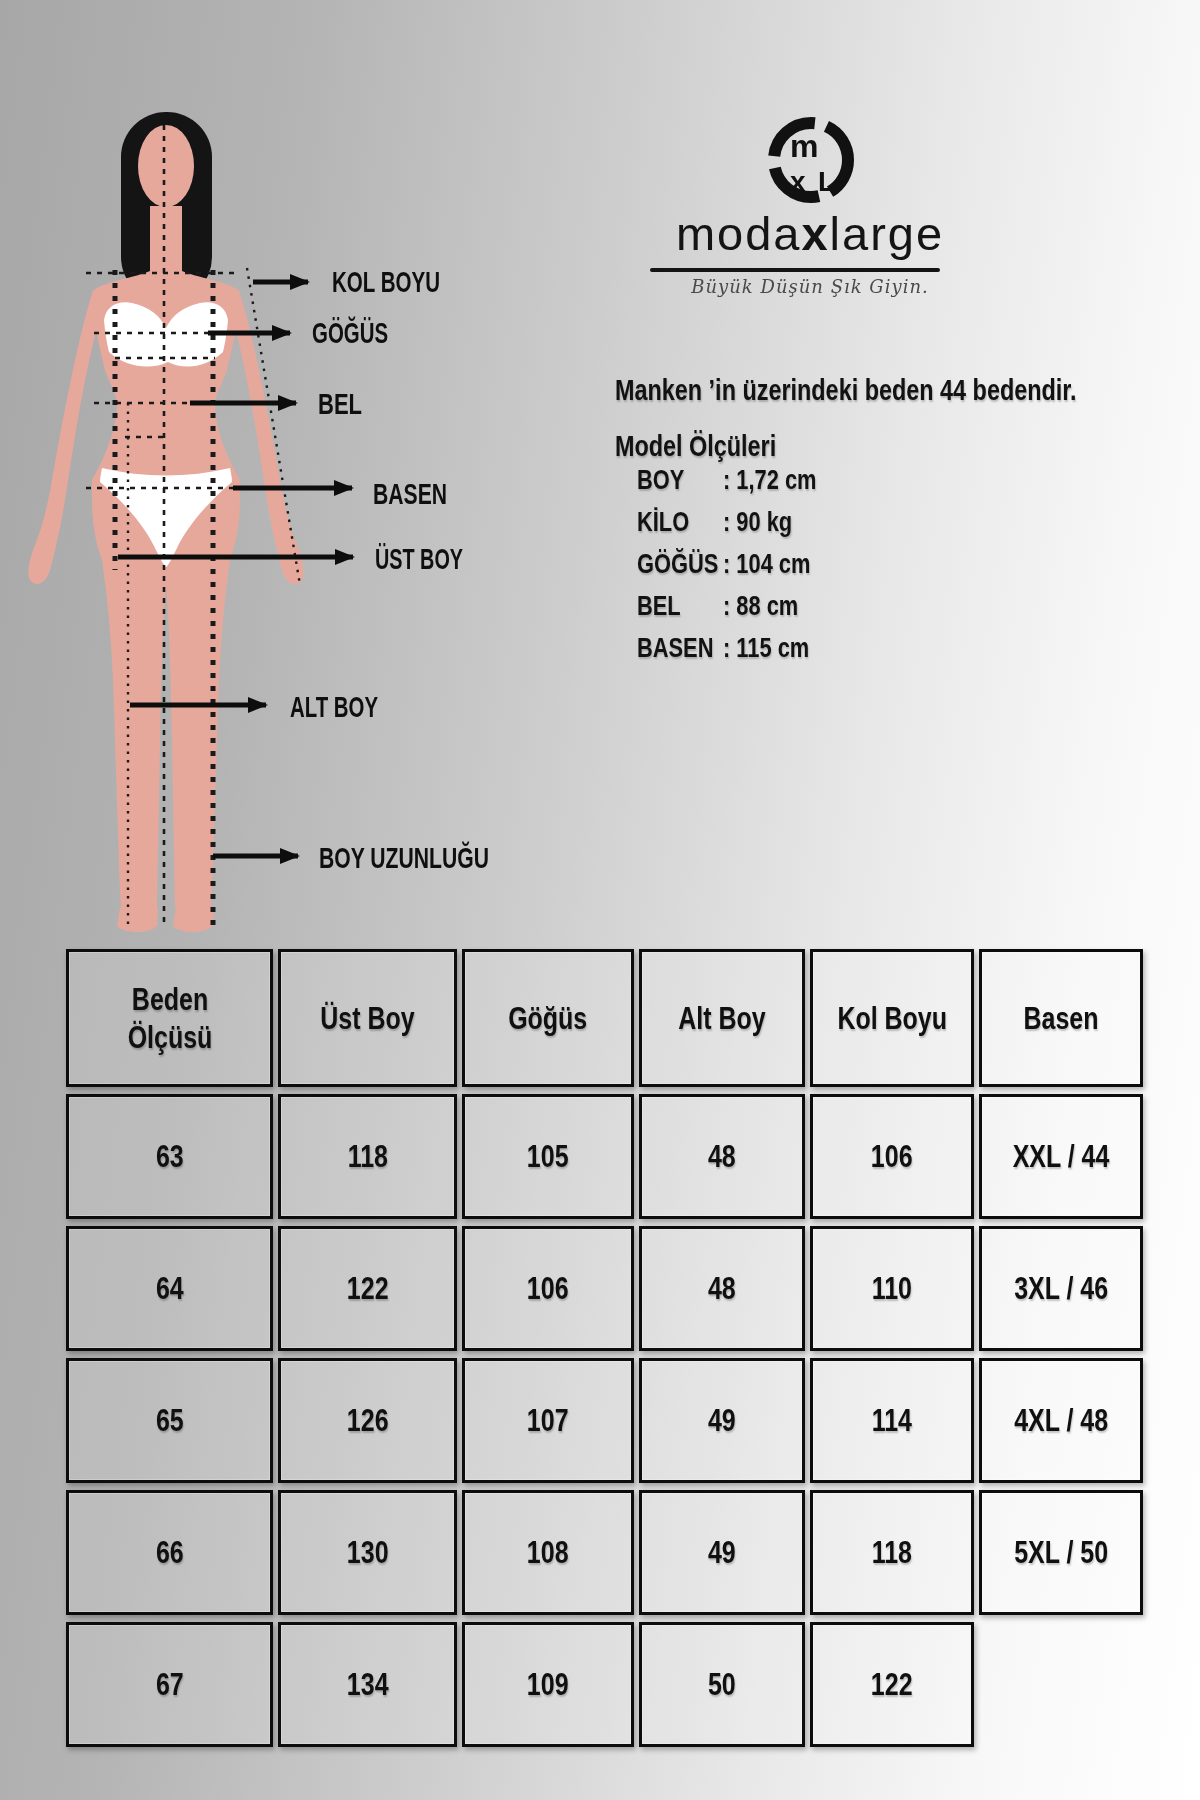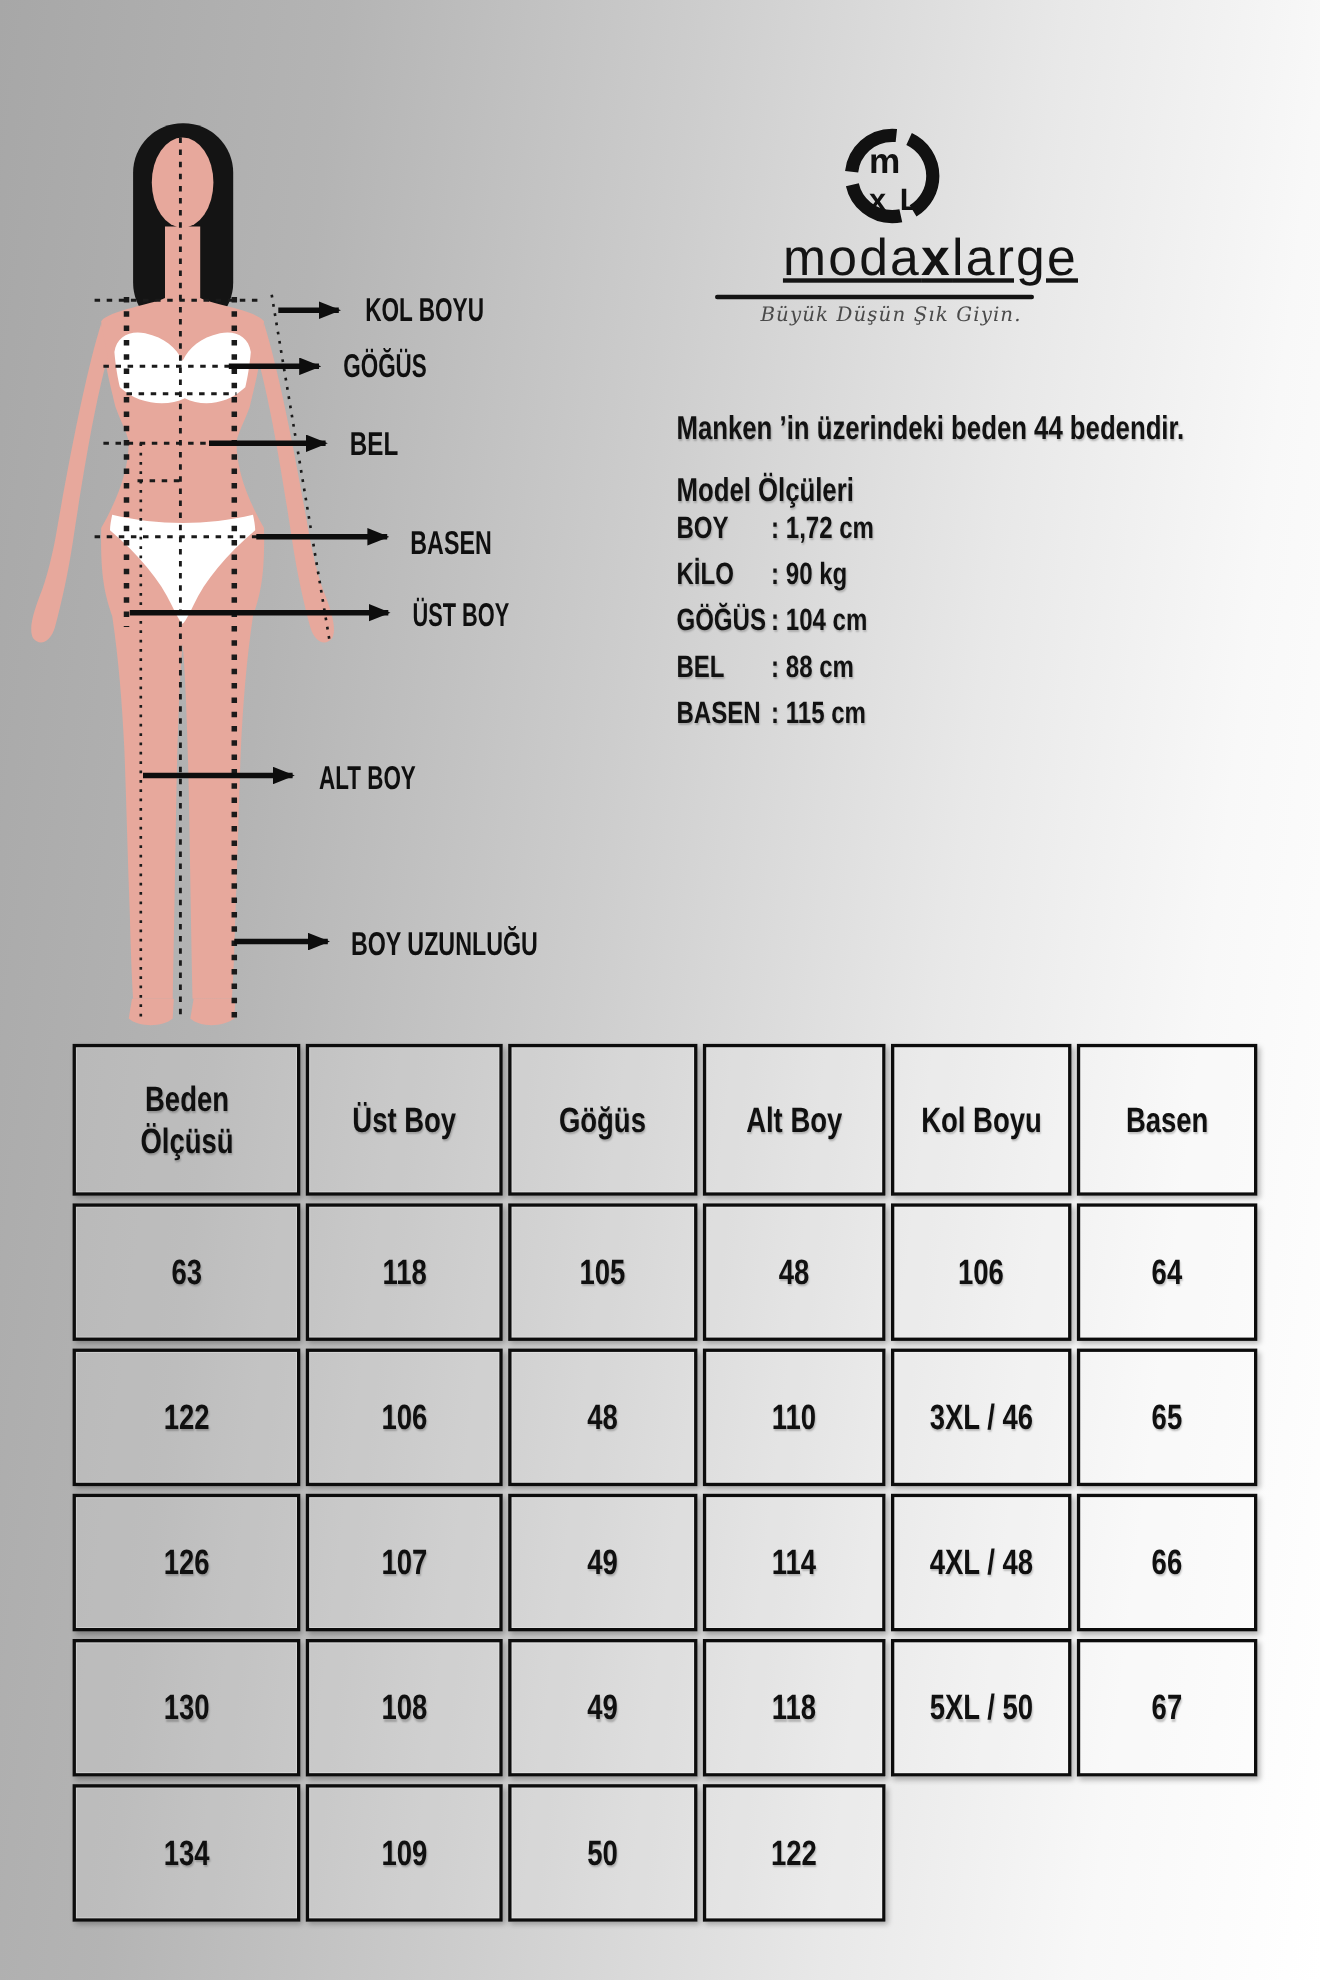--- a/index.html
+++ b/index.html
@@ -6,32 +6,32 @@
   body{font-family:"Liberation Sans", sans-serif;}
   .canvas{
     position:relative;width:1200px;height:1800px;overflow:hidden;
     background:linear-gradient(97deg,#a7a7a7 0%,#b4b4b4 22%,#cdcdcd 45%,#e8e8e8 68%,#f8f8f8 85%,#ffffff 100%);
   }
   
   .cond{display:inline-block;transform:scaleX(.78);transform-origin:left center;white-space:nowrap;}
   .cond.center{transform-origin:center center;}
   
   .brand-icon{position:absolute;left:763px;top:112px;width:96px;height:96px;}
-  .wordmark{position:absolute;left:640px;top:206px;width:340px;text-align:right;
-    font-size:47px;color:#141414;letter-spacing:2px;white-space:nowrap;text-decoration:underline;}
+  .wordmark{position:absolute;left:640px;top:206px;width:340px;text-align:center;
+    font-size:47px;color:#141414;letter-spacing:2px;white-space:nowrap;}
   .wordmark .thin{font-weight:400;}
   .wordmark .bold{font-weight:700;}
   .wordmark-underline{position:absolute;left:650px;top:268px;width:290px;height:4px;background:#141414;border-radius:2px;}
   .tagline{position:absolute;left:640px;top:276px;width:340px;text-align:center;
     font-family:"DejaVu Serif", serif;font-style:italic;font-size:18px;color:#4a4a4a;letter-spacing:1px;}
   
   .model-info{position:absolute;left:615px;top:372px;width:540px;color:#121212;}
   .mi-intro{font-weight:700;font-size:30px;line-height:36px;text-shadow:1px 2px 2px rgba(0,0,0,.22);}
   .mi-title{font-weight:700;font-size:30px;line-height:36px;margin-top:20px;text-shadow:1px 2px 2px rgba(0,0,0,.22);}
-  .mi-row{display:flex;align-items:baseline;height:42px;font-weight:700;font-size:28px;text-shadow:1px 2px 2px rgba(0,0,0,.2);}
+  .mi-row{display:flex;align-items:baseline;height:42px;font-weight:700;font-size:28px;text-shadow:1px 2px 2px rgba(0,0,0,.2);margin-left:22px;}
   .mi-label{width:86px;flex:0 0 86px;}
   
   .figure-svg{position:absolute;left:0;top:80px;width:520px;height:870px;}
   .skin{fill:#e7a89c;}
   .hair{fill:#141414;}
   .white{fill:#ffffff;}
   .dash-thin{stroke:#1a1a1a;stroke-width:2.6;stroke-dasharray:5 6;fill:none;}
   .dash-thick{stroke:#1a1a1a;stroke-width:5;stroke-dasharray:5 8;fill:none;}
   .dash-dot{stroke:#1a1a1a;stroke-width:2.4;stroke-dasharray:2.5 6;fill:none;}
   .arrow{stroke:#0d0d0d;stroke-width:5;fill:none;}
@@ -202,20 +202,23 @@
         <span class="cond center">105</span>
       </div>
     <div class="cell">
         <span class="cond center">48</span>
       </div>
     <div class="cell">
         <span class="cond center">106</span>
       </div>
 
     <div class="cell">
+        <span class="cond center">XXL / 44</span>
+      </div>
+    <div class="cell">
         <span class="cond center">64</span>
       </div>
     <div class="cell">
         <span class="cond center">122</span>
       </div>
     <div class="cell">
         <span class="cond center">106</span>
       </div>
     <div class="cell">
         <span class="cond center">48</span>

